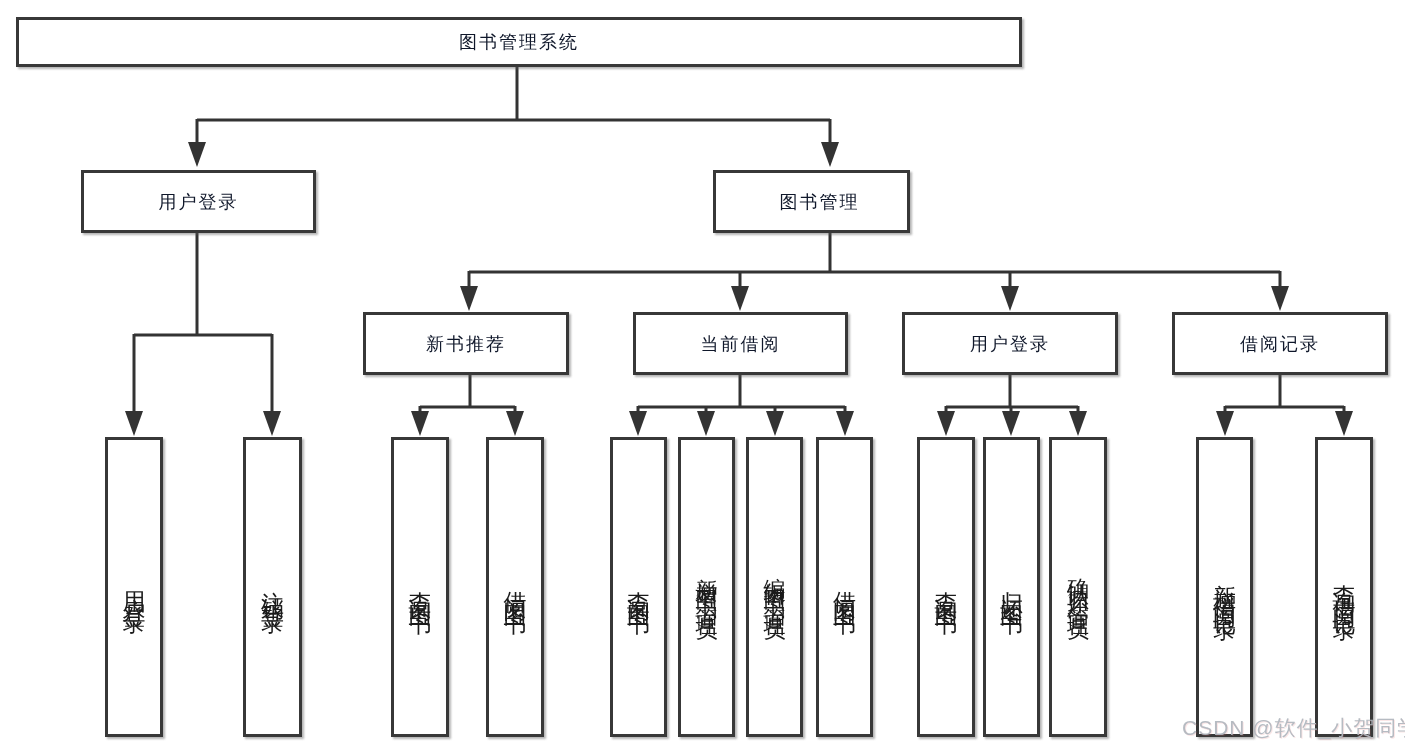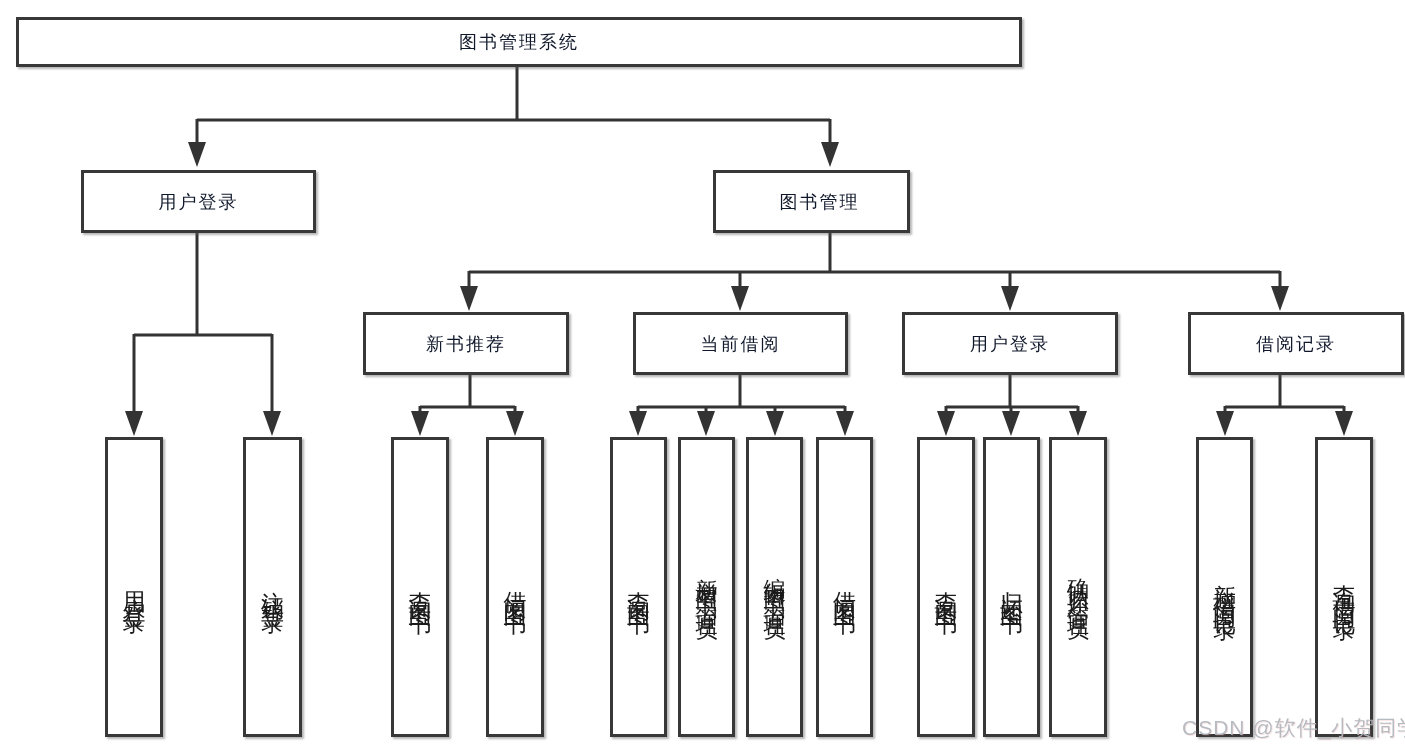--- a/index.html
+++ b/index.html
@@ -140,21 +140,21 @@
   </svg>
 
   <div class="node" style="left:16px; top:17px; width:1006px; height:50px;">图书管理系统</div>
 
   <div class="node" style="left:81px; top:170px; width:235px; height:63px;">用户登录</div>
   <div class="node" style="left:713px; top:170px; width:197px; height:63px;padding-left:16px;">图书管理</div>
 
   <div class="node" style="left:363px; top:312px; width:206px; height:63px;">新书推荐</div>
   <div class="node" style="left:633px; top:312px; width:215px; height:63px;">当前借阅</div>
   <div class="node" style="left:902px; top:312px; width:216px; height:63px;">用户登录</div>
-  <div class="node" style="left:1172px; top:312px; width:216px; height:63px;margin-left:16px;">借阅记录</div>
+  <div class="node" style="left:1172px; top:312px; width:216px; height:63px;">借阅记录</div>
 
   <div class="vnode" style="left:105px; top:437px; width:58px; height:300px;">用户登录</div>
   <div class="vnode" style="left:243px; top:437px; width:59px; height:300px;">注销登录</div>
 
   <div class="vnode" style="left:391px; top:437px; width:58px; height:300px;">查询图书</div>
   <div class="vnode" style="left:486px; top:437px; width:58px; height:300px;">借阅图书</div>
 
   <div class="vnode" style="left:610px; top:437px; width:57px; height:300px;">查询图书</div>
   <div class="vnode dense" style="left:678px; top:437px; width:57px; height:300px;">新增图书（管理员）</div>
   <div class="vnode dense" style="left:746px; top:437px; width:57px; height:300px;">编辑图书（管理员）</div>

